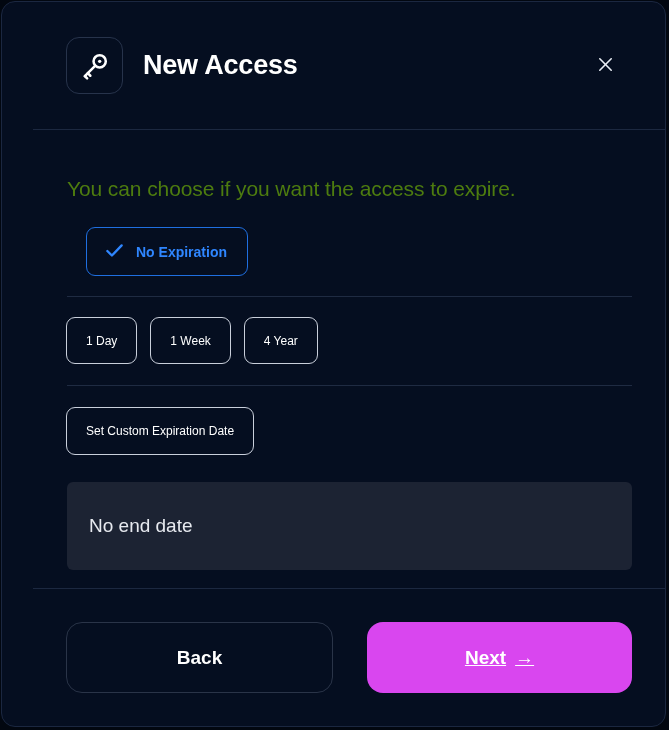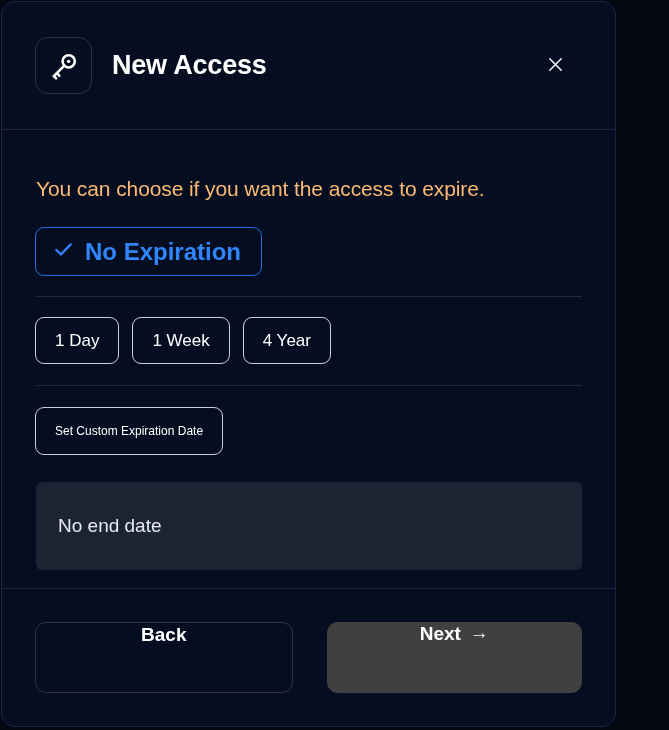--- a/index.html
+++ b/index.html
@@ -12,29 +12,30 @@
     height: 730px;
     overflow: hidden;
     font-family: "Liberation Sans", sans-serif;
     -webkit-font-smoothing: antialiased;
   }
 
   .modal {
     position: absolute;
     left: 1px;
     top: 1px;
-    width: 615px;
+    width: 665px;
     height: 726px;
     background: #050e20;
     border: 1px solid #1b2740;
     border-radius: 14px;
     box-sizing: border-box;
     display: flex;
     flex-direction: column;
     overflow: hidden;
+    padding-left: 31px;
   }
 
   
   .header {
     height: 128px;
     min-height: 128px;
     border-bottom: 1px solid #1c2840;
     display: flex;
     align-items: center;
     padding: 0 32px 0 33px;
@@ -77,21 +78,21 @@
     padding: 0;
   }
 
   
   .body {
     flex: 1 1 auto;
     padding: 0 33px;
     box-sizing: border-box;
   }
   .lead {
-    color: #fdba74;
+    color: #4d7c0f;
     font-size: 21px;
     font-weight: normal;
     margin: 47px 0 0 1px;
     letter-spacing: -0.1px;
   }
 
   .chip-row {
     display: flex;
     gap: 13px;
     flex-wrap: wrap;
@@ -107,32 +108,33 @@
     font-family: "Liberation Sans", sans-serif;
     cursor: pointer;
     display: inline-flex;
     align-items: center;
     justify-content: center;
     white-space: nowrap;
   }
   .chip-outline {
     border: 1px solid #c9cfdb;
     color: #ffffff;
-    font-size: 17px;
+    font-size: 12px;
     height: 47px;
     padding: 0 19px;
   }
   .chip-selected {
     border: 1px solid #1f6fe0;
     color: #2f86ff;
-    font-size: 24px;
+    font-size: 14px;
     font-weight: bold;
     height: 49px;
     padding: 0 20px 0 17px;
     gap: 11px;
+    margin-left: 20px;
   }
   .chip-wide {
     border: 1px solid #c9cfdb;
     color: #ffffff;
     font-size: 12px;
     height: 48px;
     padding: 0 19px;
   }
 
   .divider {
@@ -163,40 +165,41 @@
     border-top: 1px solid #1c2840;
     display: flex;
     align-items: center;
     gap: 34px;
     padding: 0 33px;
     box-sizing: border-box;
   }
   .btn {
     flex: 1 1 0;
     height: 71px;
-    border-radius: 11px;
+    border-radius: 16px;
     box-sizing: border-box;
     font-family: "Liberation Sans", sans-serif;
     font-size: 19px;
     font-weight: bold;
     cursor: pointer;
     display: flex;
-    align-items: flex-start;
+    align-items: center;
     justify-content: center;
     gap: 9px;
   }
   .btn-back {
     background: transparent;
     border: 1px solid #2a3448;
     color: #ffffff;
   }
   .btn-next {
-    background: #404040;
+    background: #d946ef;
     border: none;
     color: #ffffff;
+    text-decoration: underline;
   }
   .arrow { font-size: 19px; line-height: 1; }
 </style>
 </head>
 <body>
 
 <div class="modal">
 
   <div class="header">
     <div class="key-badge">

